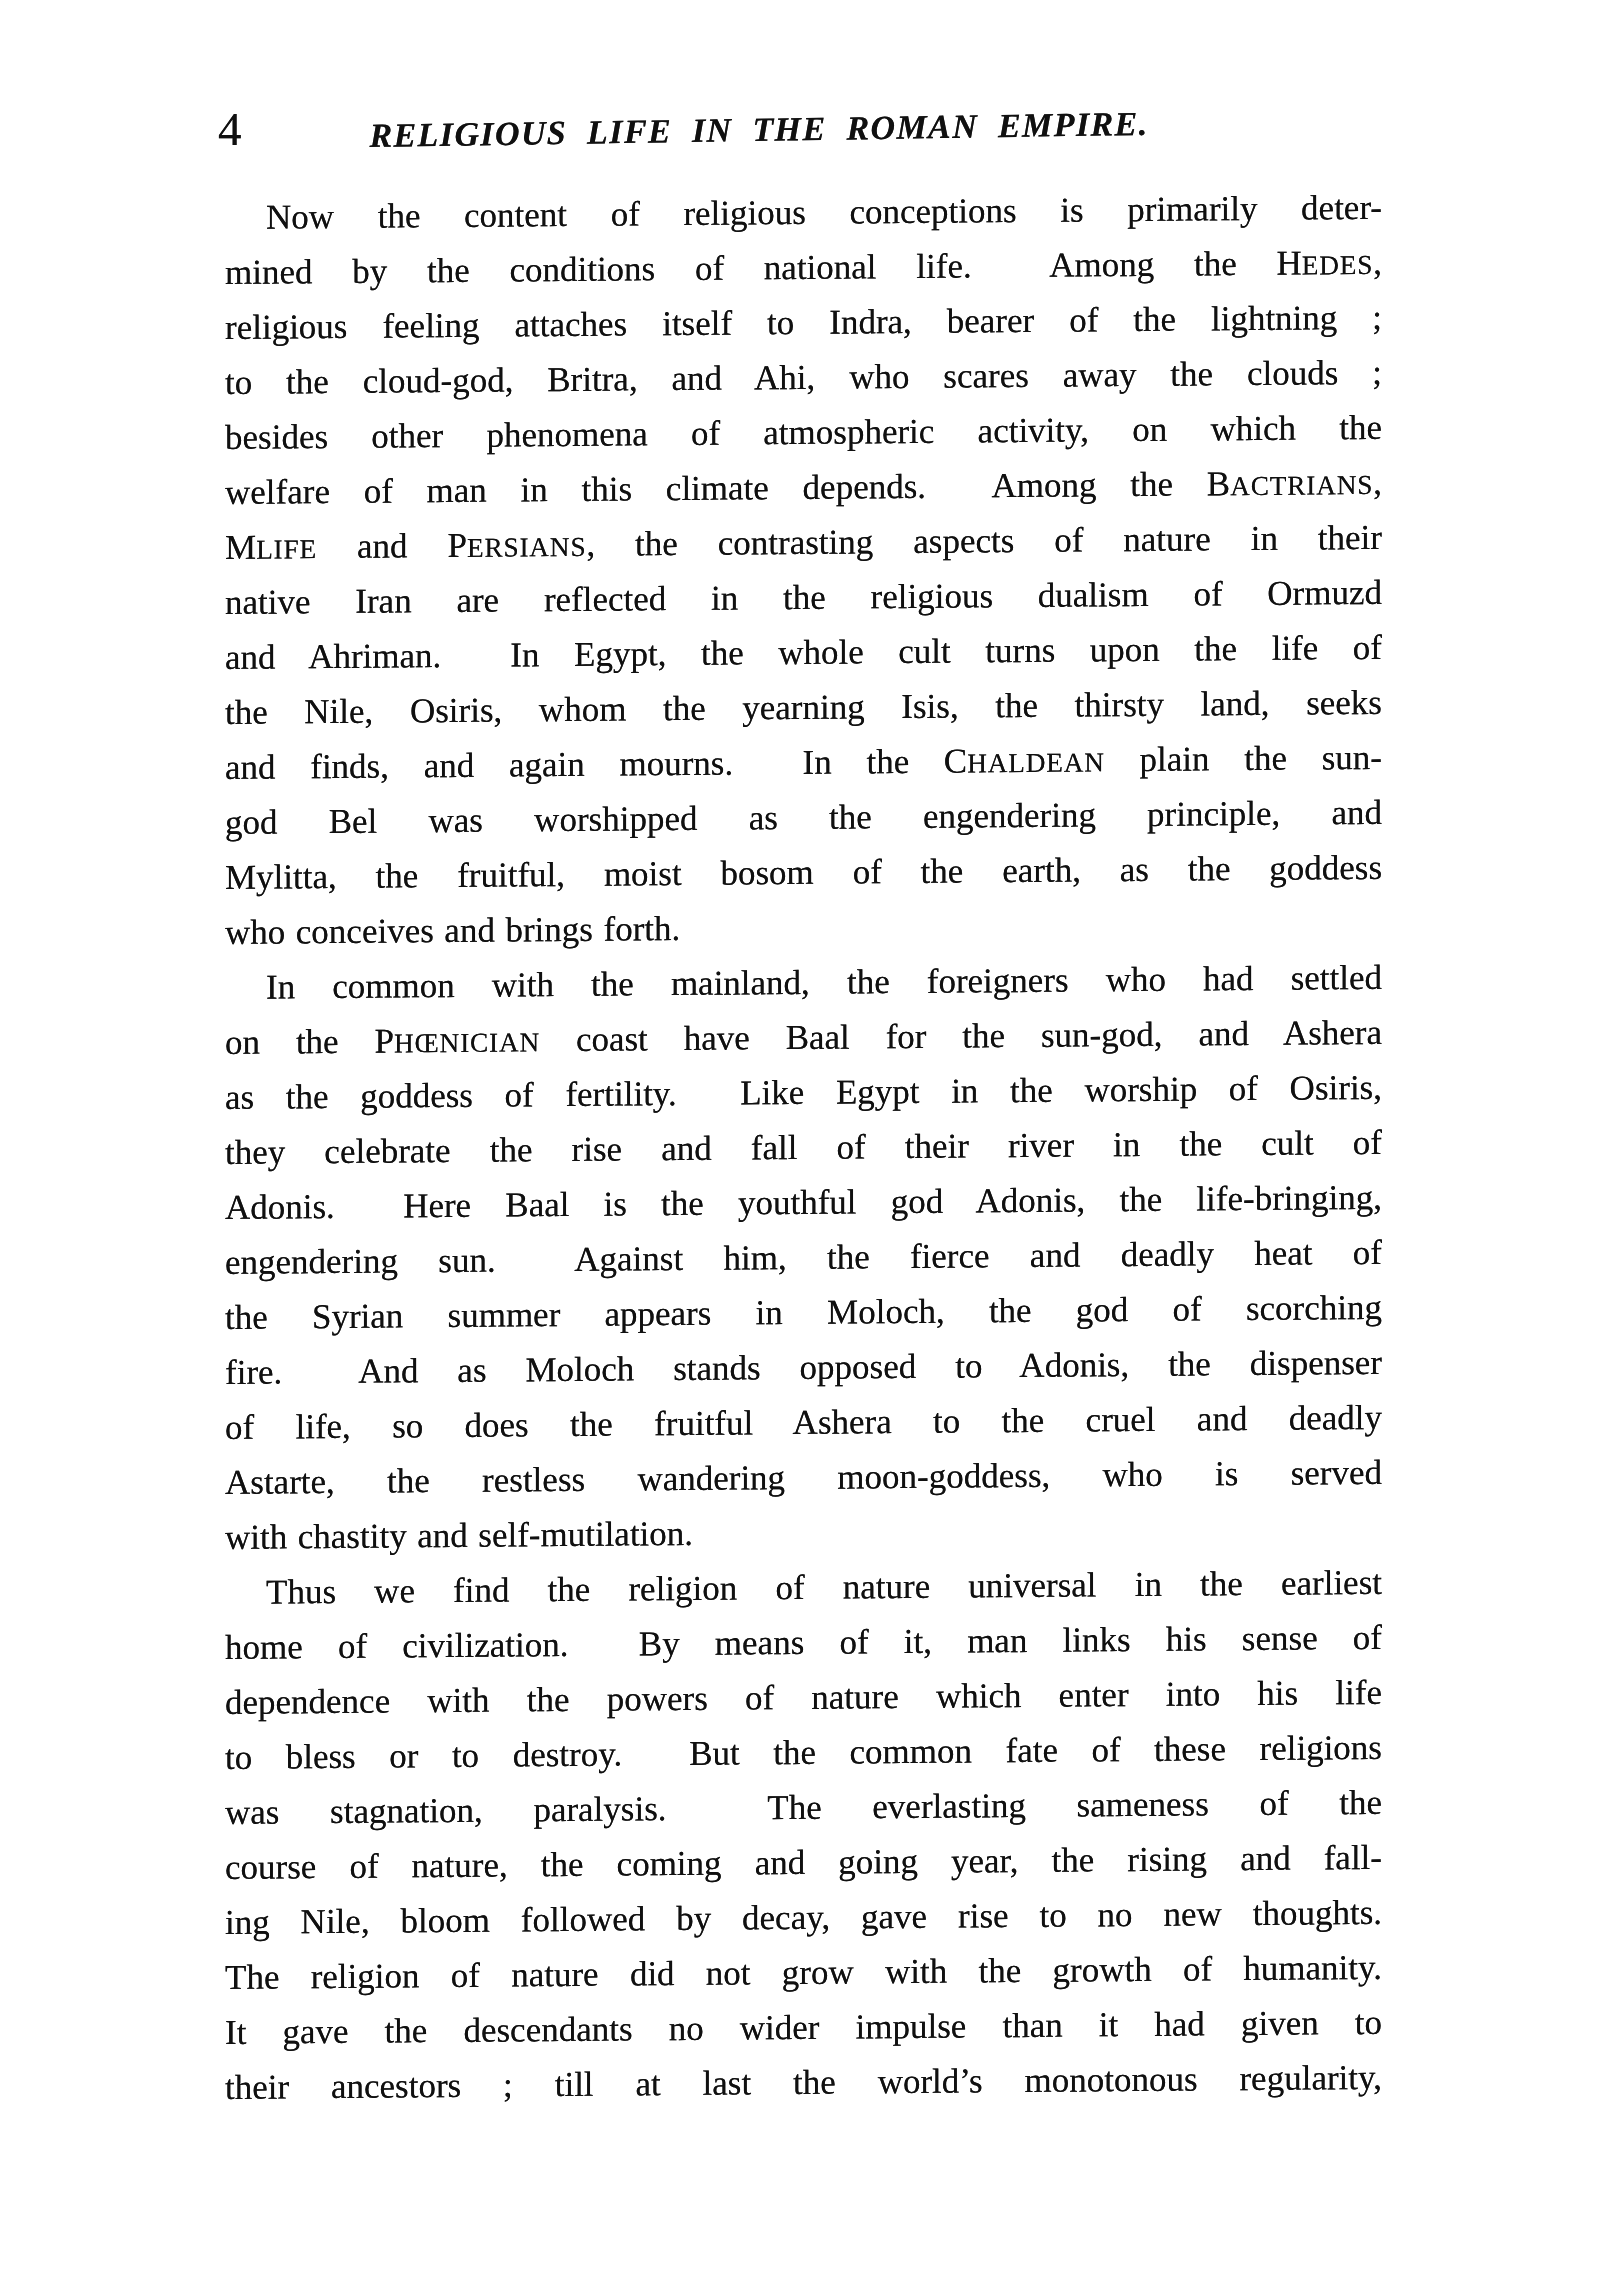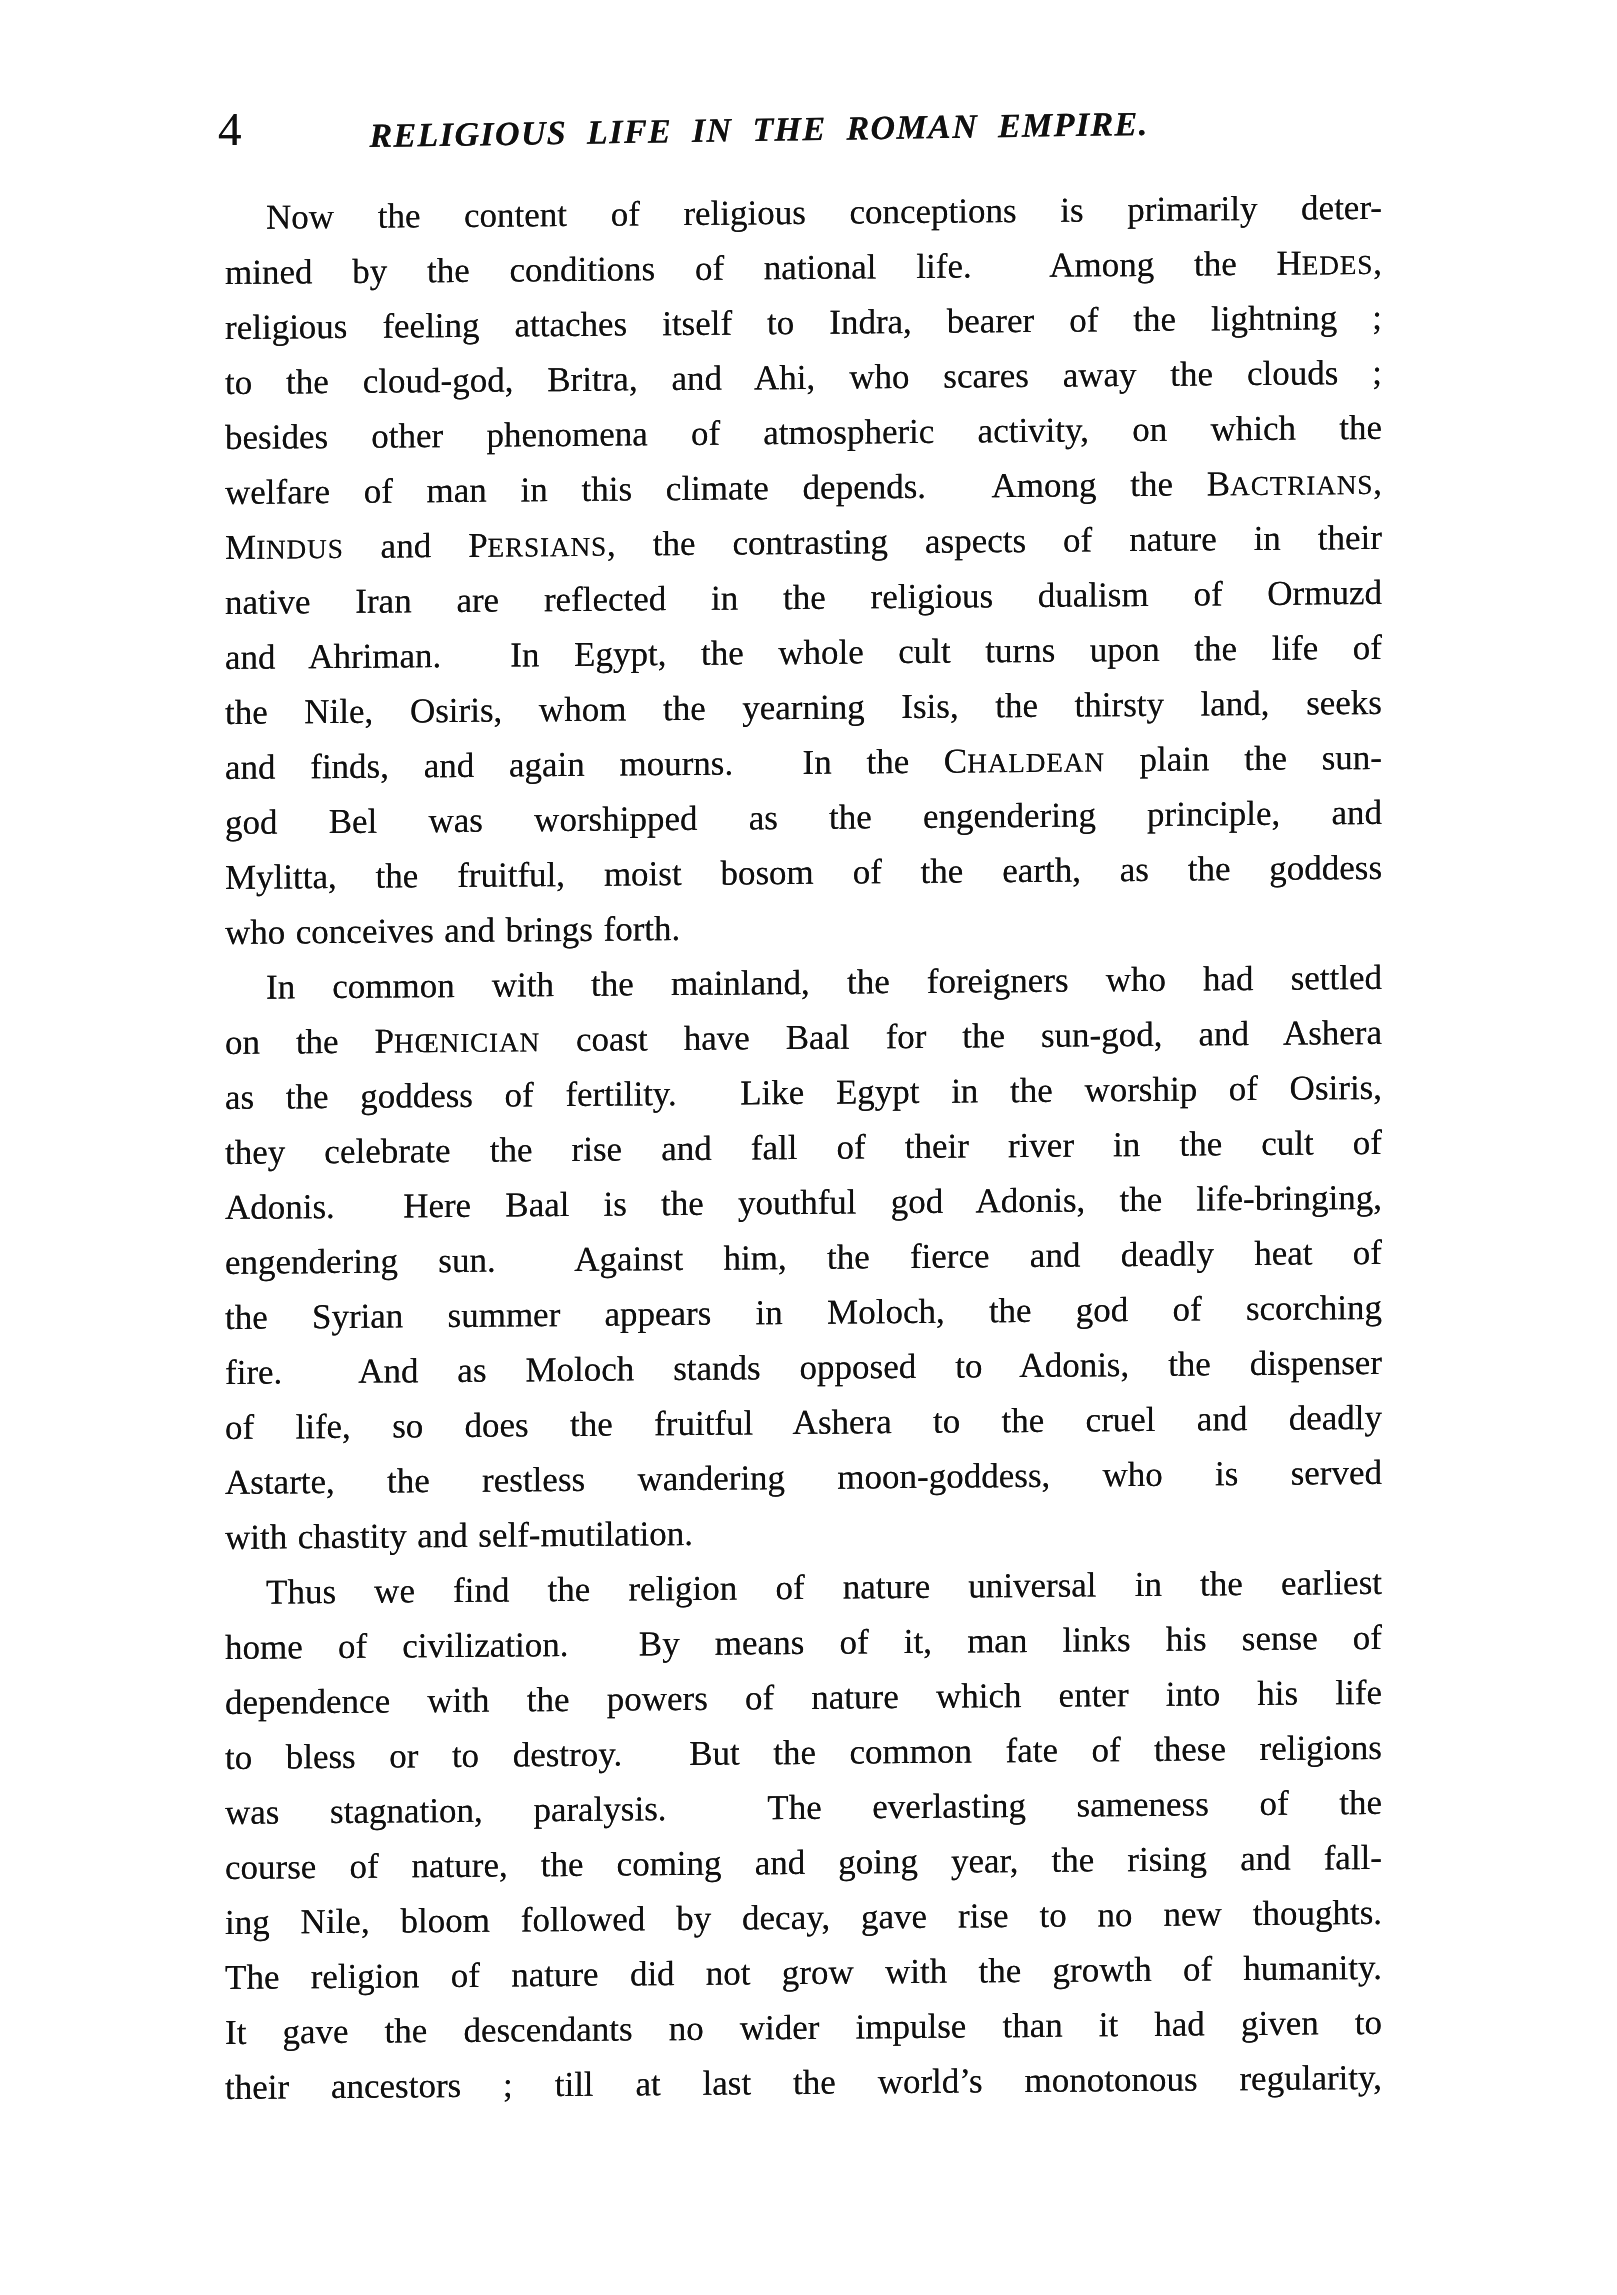--- a/index.html
+++ b/index.html
@@ -82,21 +82,21 @@
   </div>
 
   <div class="body-text">
     <div class="paragraph">
         <div class="line indent">Now the content of religious conceptions is primarily deter-</div>
         <div class="line">mined by the conditions of national life.&nbsp; Among the H<span class="sc">EDES</span>,</div>
         <div class="line">religious feeling attaches itself to Indra, bearer of the lightning ;</div>
         <div class="line">to the cloud-god, Britra, and Ahi, who scares away the clouds ;</div>
         <div class="line">besides other phenomena of atmospheric activity, on which the</div>
         <div class="line">welfare of man in this climate depends.&nbsp; Among the B<span class="sc">ACTRIANS</span>,</div>
-        <div class="line">M<span class="sc">INDUS</span> and P<span class="sc">ERSIANS</span>, the contrasting aspects of nature in their</div>
+        <div class="line">M<span class="sc">LIFE</span> and P<span class="sc">ERSIANS</span>, the contrasting aspects of nature in their</div>
         <div class="line">native Iran are reflected in the religious dualism of Ormuzd</div>
         <div class="line">and Ahriman.&nbsp; In Egypt, the whole cult turns upon the life of</div>
         <div class="line">the Nile, Osiris, whom the yearning Isis, the thirsty land, seeks</div>
         <div class="line">and finds, and again mourns.&nbsp; In the C<span class="sc">HALDEAN</span> plain the sun-</div>
         <div class="line">god Bel was worshipped as the engendering principle, and</div>
         <div class="line">Mylitta, the fruitful, moist bosom of the earth, as the goddess</div>
         <div class="line endline">who conceives and brings forth.</div>
       </div>
     <div class="paragraph">
         <div class="line indent">In common with the mainland, the foreigners who had settled</div>

